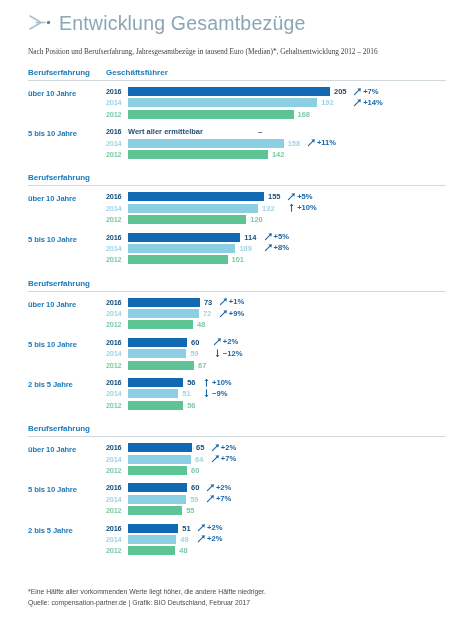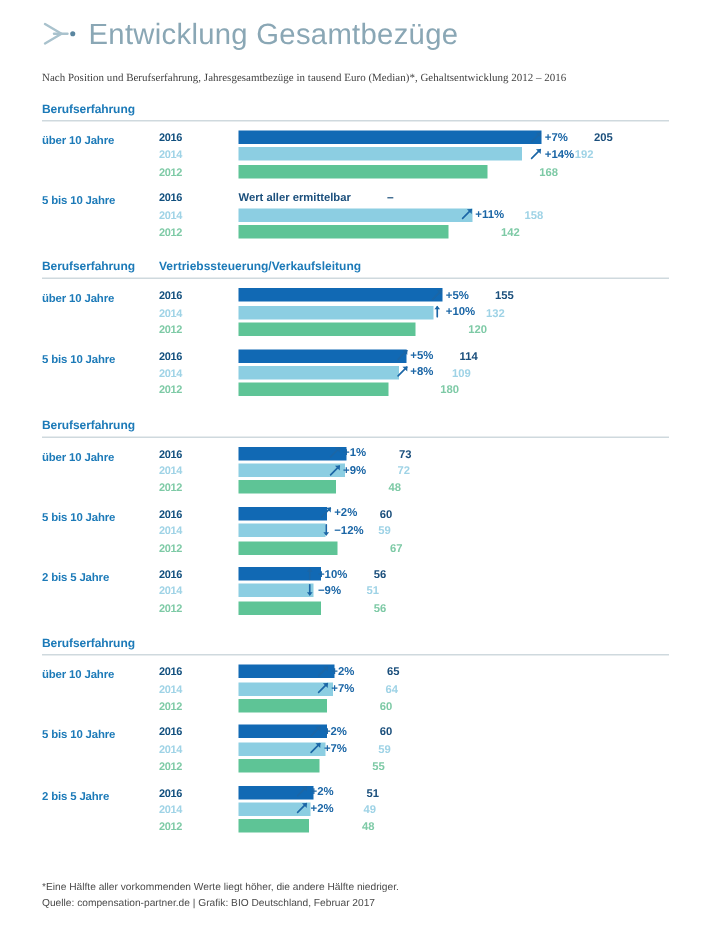--- a/index.html
+++ b/index.html
@@ -103,21 +103,20 @@
   .bars {
     flex: 1 1 auto;
     position: relative;
   }
   .barrow {
     display: flex;
     align-items: center;
     height: 9px;
     margin-bottom: 2.4px;
     position: relative;
-    gap: 31px;
   }
   .barrow:last-child { margin-bottom: 0; }
   .year {
     width: 22px;
     flex: 0 0 22px;
     font-size: 7.3px;
     font-weight: bold;
     line-height: 9px;
     text-align: left;
     letter-spacing: -0.2px;
@@ -210,20 +209,21 @@
     </span>
     <span class="title">Entwicklung Gesamtbezüge</span>
   </div>
 
   <div class="subtitle">Nach Position und Berufserfahrung, Jahresgesamtbezüge in tausend Euro (Median)*, Gehaltsentwicklung 2012 – 2016</div>
 
   <div id="sections">
       <div class="section">
         <div class="section-head">
           <div class="sh-exp">Berufserfahrung</div>
+          <div class="sh-role">Geschäftsführer</div>
         </div>
         <hr class="rule">
         <div class="group">
           <div class="exp-label">über 10 Jahre</div>
           <div class="bars">
             <div class="barrow">
               <span class="year y2016">2016</span>
               <span class="bar b2016" style="width: 202px;"></span>
               <span class="val v2016">205</span>
             </div>
@@ -287,21 +287,20 @@
                 </span>
                 <span>+11%</span>
               </div>
             </div>
           </div>
         </div>
       </div>
       <div class="section">
         <div class="section-head">
           <div class="sh-exp">Berufserfahrung</div>
-          <div class="sh-role">Vertriebssteuerung/Verkaufsleitung</div>
         </div>
         <hr class="rule">
         <div class="group">
           <div class="exp-label">über 10 Jahre</div>
           <div class="bars">
             <div class="barrow">
               <span class="year y2016">2016</span>
               <span class="bar b2016" style="width: 135.98px;"></span>
               <span class="val v2016">155</span>
             </div>
@@ -346,21 +345,21 @@
               <span class="val v2016">114</span>
             </div>
             <div class="barrow">
               <span class="year y2014">2014</span>
               <span class="bar b2014" style="width: 107.405px;"></span>
               <span class="val v2014">109</span>
             </div>
             <div class="barrow">
               <span class="year y2012">2012</span>
               <span class="bar b2012" style="width: 99.522px;"></span>
-              <span class="val v2012">180</span>
+              <span class="val v2012">101</span>
             </div>
             <div class="deltas">
               <div class="delta" style="left: 157.532px; top: -0.5px;">
                 <span class="arrow">
                   <svg width="9" height="9" viewBox="0 0 9 9">
                     <path d="M1.4 7.6 L7.2 1.8" stroke="#1b66a6" stroke-width="1.1" fill="none" stroke-linecap="round"></path>
                     <path d="M4.3 1.5 L7.6 1.4 L7.5 4.7 Z" fill="#1b66a6"></path>
                   </svg>
                 </span>
                 <span>+5%</span>

